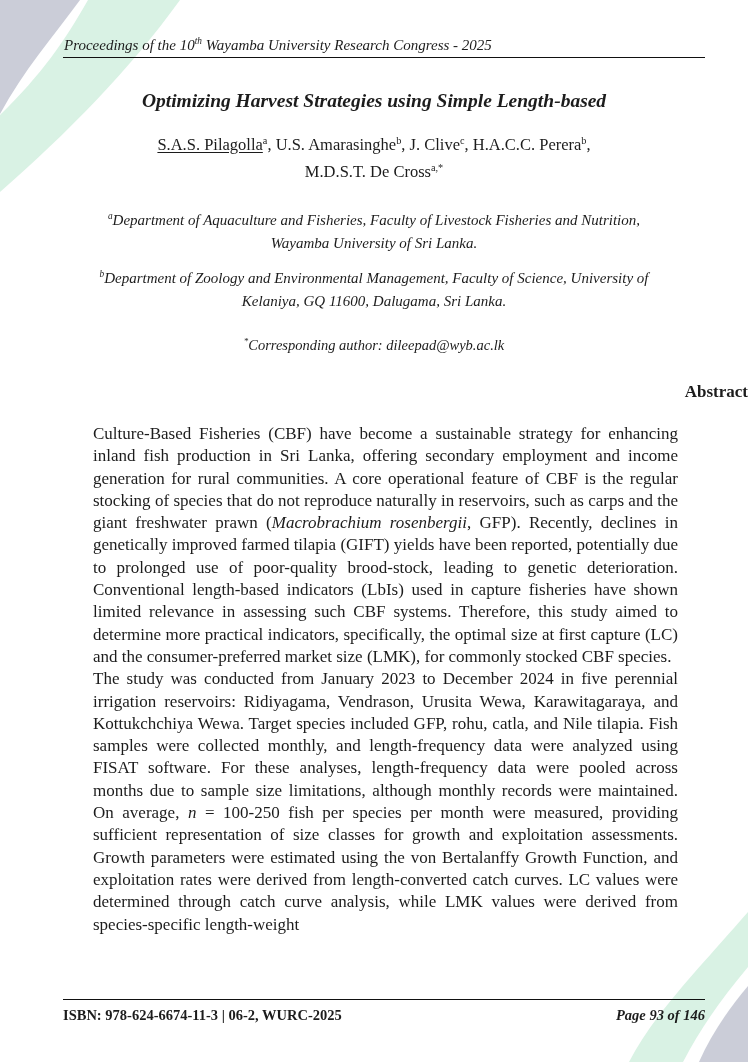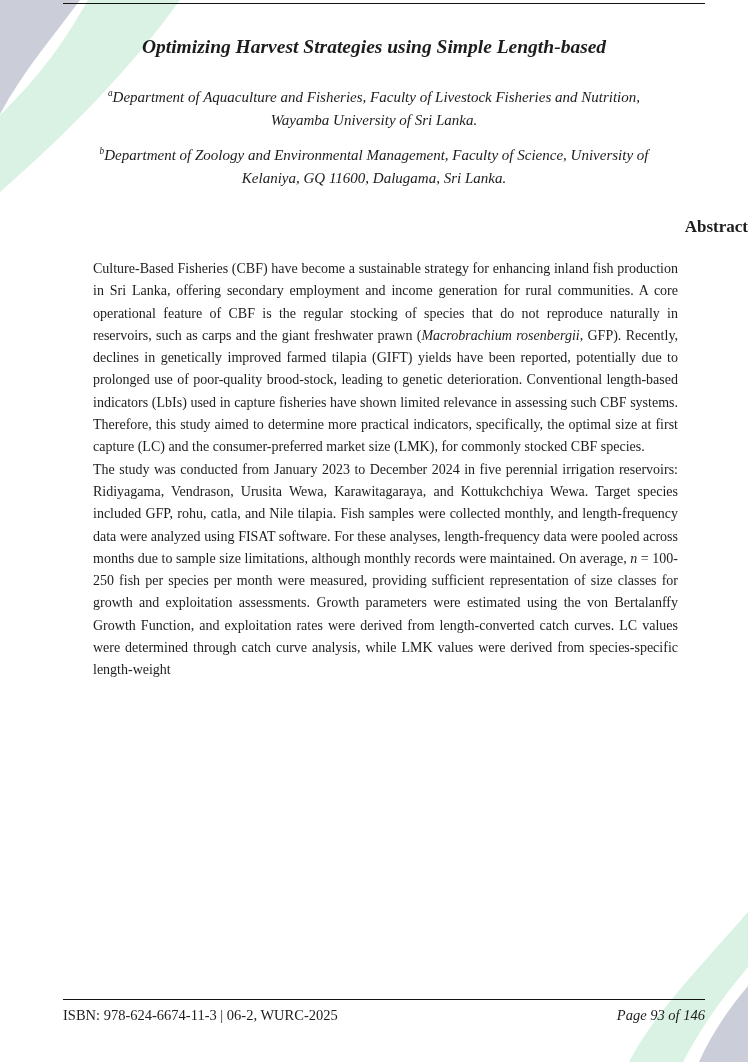--- a/index.html
+++ b/index.html
@@ -37,54 +37,57 @@
   .corresponding{
     margin:22px 70px 0 70px;text-align:center;
     font-style:italic;font-size:14.5px;line-height:20px;
   }
   .abstract-heading{
     margin:26px 0 0 0;text-align:right;
     font-weight:bold;font-size:17px;line-height:22px;
   }
   .abstract-body{
     margin:20px 70px 0 93px;
-    font-size:14px;line-height:22.3px;
+    font-size:17px;line-height:22.3px;
     text-align:justify;
   }
   .abstract-body p{margin:0;}
   .footer{
     position:absolute;left:63px;right:43px;top:999px;
     border-top:1.7px solid #111;
     display:flex;justify-content:space-between;align-items:flex-start;
-    padding-top:7px;font-size:14.5px;
+    padding-top:7px;font-size:14.5px;font-weight:bold;
   }
   .footer .page-no{font-style:italic;}
 </style>
 </head>
 <body>
 
 <svg class="decor" viewBox="0 0 748 1062" xmlns="http://www.w3.org/2000/svg" aria-hidden="true">
   <path d="M0,0 L80,0 C52,38 24,70 0,114 Z" fill="#cbcdd8"></path>
   <path d="M88,0 L180,0 C128,72 68,132 0,192 L0,115 C42,74 64,42 88,0 Z" fill="#d9f2e4"></path>
   <path d="M748,912 C694,974 654,1014 629,1062 L683,1062 C703,1024 723,997 748,967 Z" fill="#d9f2e4"></path>
   <path d="M748,986 C727,1011 711,1035 699,1062 L748,1062 Z" fill="#cbcdd8"></path>
 </svg>
 
 <div class="content">
 
+  <div class="running-header"><span>Proceedings of the 10</span><sup>th</sup><span> Wayamba University Research Congress - 2025</span></div>
   <div class="head-rule"></div>
 
   <h1 class="paper-title"><span>Optimizing Harvest Strategies using Simple Length-based</span><br></h1>
 
+  <div class="authors"><span class="u">S.A.S. Pilagolla</span><sup>a</sup><span>, U.S. Amarasinghe</span><sup>b</sup><span>, J. Clive</span><sup>c</sup><span>, H.A.C.C. Perera</span><sup>b</sup><span>,</span><br><span>M.D.S.T. De Cross</span><sup>a,*</sup></div>
 
   <div class="affiliations">
     <p class="affiliation"><sup>a</sup><span>Department of Aquaculture and Fisheries, Faculty of Livestock Fisheries and Nutrition, Wayamba University of Sri Lanka.</span></p>
     <p class="affiliation"><sup>b</sup><span>Department of Zoology and Environmental Management, Faculty of Science, University of Kelaniya, GQ 11600, Dalugama, Sri Lanka.</span></p>
   </div>
 
+  <div class="corresponding"><sup>*</sup><span>Corresponding author: dileepad@wyb.ac.lk</span></div>
 
   <div class="abstract-heading">Abstract</div>
 
   <div class="abstract-body">
     <p><span>Culture-Based Fisheries (CBF) have become a sustainable strategy for enhancing inland fish production in Sri Lanka, offering secondary employment and income generation for rural communities. A core operational feature of CBF is the regular stocking of species that do not reproduce naturally in reservoirs, such as carps and the giant freshwater prawn (</span><span style="font-style: italic;">Macrobrachium rosenbergii</span><span>, GFP). Recently, declines in genetically improved farmed tilapia (GIFT) yields have been reported, potentially due to prolonged use of poor-quality brood-stock, leading to genetic deterioration. Conventional length-based indicators (LbIs) used in capture fisheries have shown limited relevance in assessing such CBF systems. Therefore, this study aimed to determine more practical indicators, specifically, the optimal size at first capture (LC) and the consumer-preferred market size (LMK), for commonly stocked CBF species.</span></p>
     <p><span>The study was conducted from January 2023 to December 2024 in five perennial irrigation reservoirs: Ridiyagama, Vendrason, Urusita Wewa, Karawitagaraya, and Kottukchchiya Wewa. Target species included GFP, rohu, catla, and Nile tilapia. Fish samples were collected monthly, and length-frequency data were analyzed using FISAT software. For these analyses, length-frequency data were pooled across months due to sample size limitations, although monthly records were maintained. On average, </span><span style="font-style: italic;">n</span><span> = 100-250 fish per species per month were measured, providing sufficient representation of size classes for growth and exploitation assessments. Growth parameters were estimated using the von Bertalanffy Growth Function, and exploitation rates were derived from length-converted catch curves. LC values were determined through catch curve analysis, while LMK values were derived from species-specific length-weight</span></p>
   </div>
 
   <div class="footer">
     <span class="isbn">ISBN: 978-624-6674-11-3 | 06-2, WURC-2025</span>

